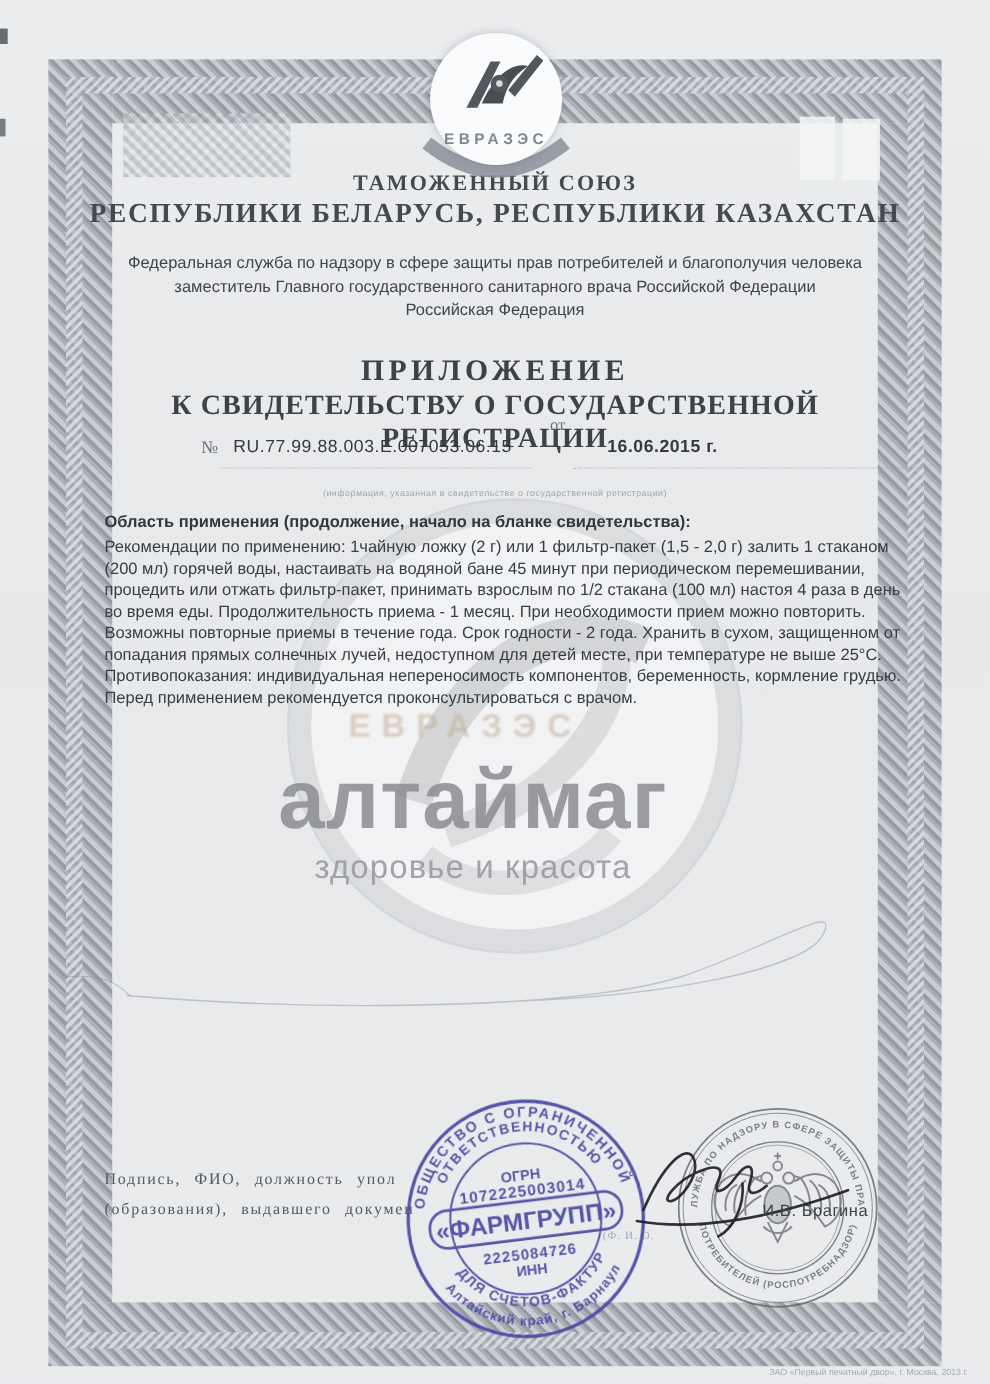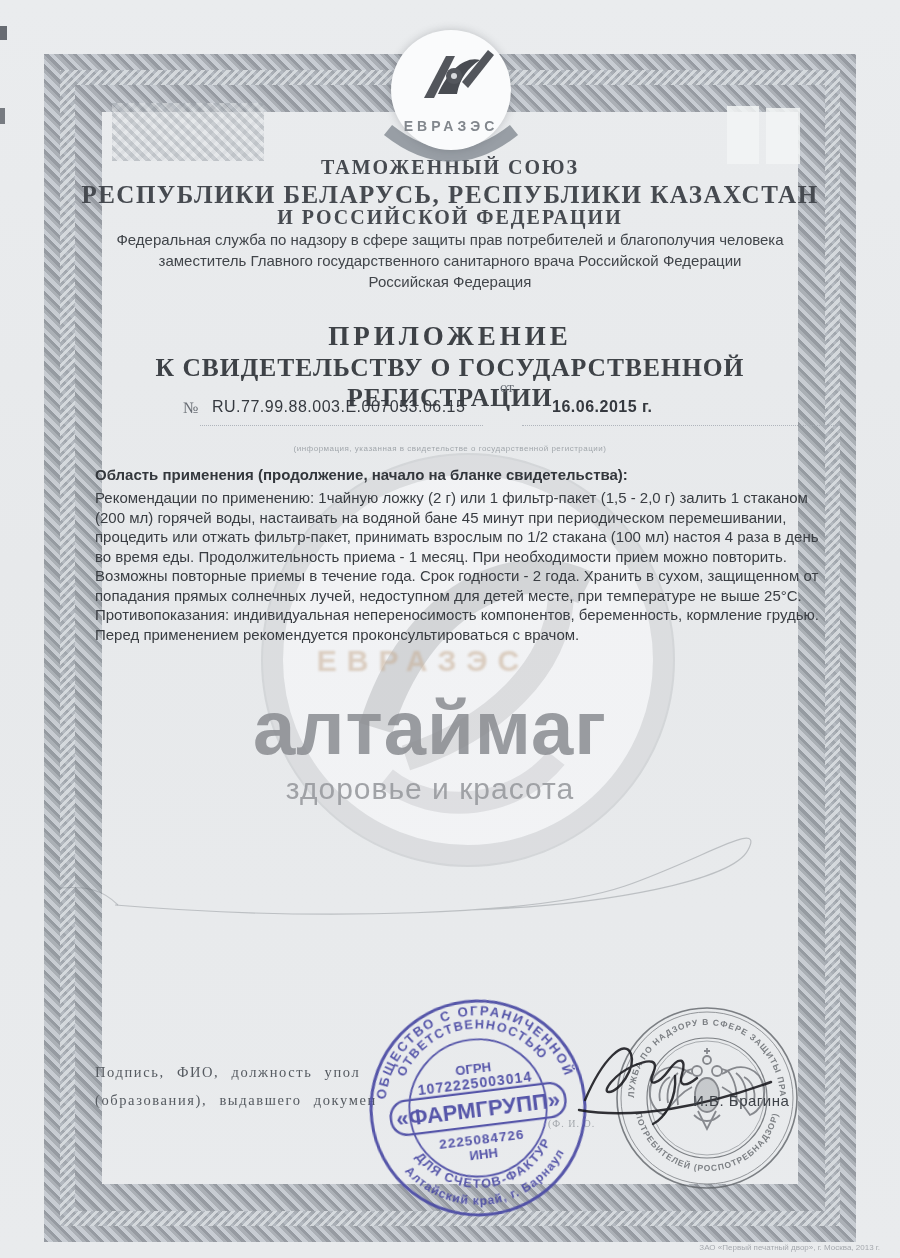--- a/index.html
+++ b/index.html
@@ -108,21 +108,20 @@
         <path d="M54,44 L80,12 L86,17 L60,50 Z"></path>
         <circle cx="46" cy="38" r="8"></circle>
         <circle cx="46" cy="38" r="3" fill="#d8dadd"></circle>
       </g>
     </svg>
     <div class="logo-caption">ЕВРАЗЭС</div>
   </div>
 
   <div class="abs hline h1 serifb soft">ТАМОЖЕННЫЙ СОЮЗ</div>
   <div class="abs hline h2 serifb soft">РЕСПУБЛИКИ БЕЛАРУСЬ, РЕСПУБЛИКИ КАЗАХСТАН</div>
-  <div class="abs hline h3 serifb soft">И РОССИЙСКОЙ ФЕДЕРАЦИИ</div>
   <div class="abs hline s1 soft">Федеральная служба по надзору в сфере защиты прав потребителей и благополучия человека</div>
   <div class="abs hline s2 soft">заместитель Главного государственного санитарного врача Российской Федерации</div>
   <div class="abs hline s3 soft">Российская Федерация</div>
 
 
   <div class="abs hline t1 serifb soft">ПРИЛОЖЕНИЕ</div>
   <div class="abs hline t2 serifb soft">К СВИДЕТЕЛЬСТВУ О ГОСУДАРСТВЕННОЙ РЕГИСТРАЦИИ</div>
 
   <div class="abs nosign">№</div>
   <div class="abs regnum soft">RU.77.99.88.003.E.007053.06.15</div>

